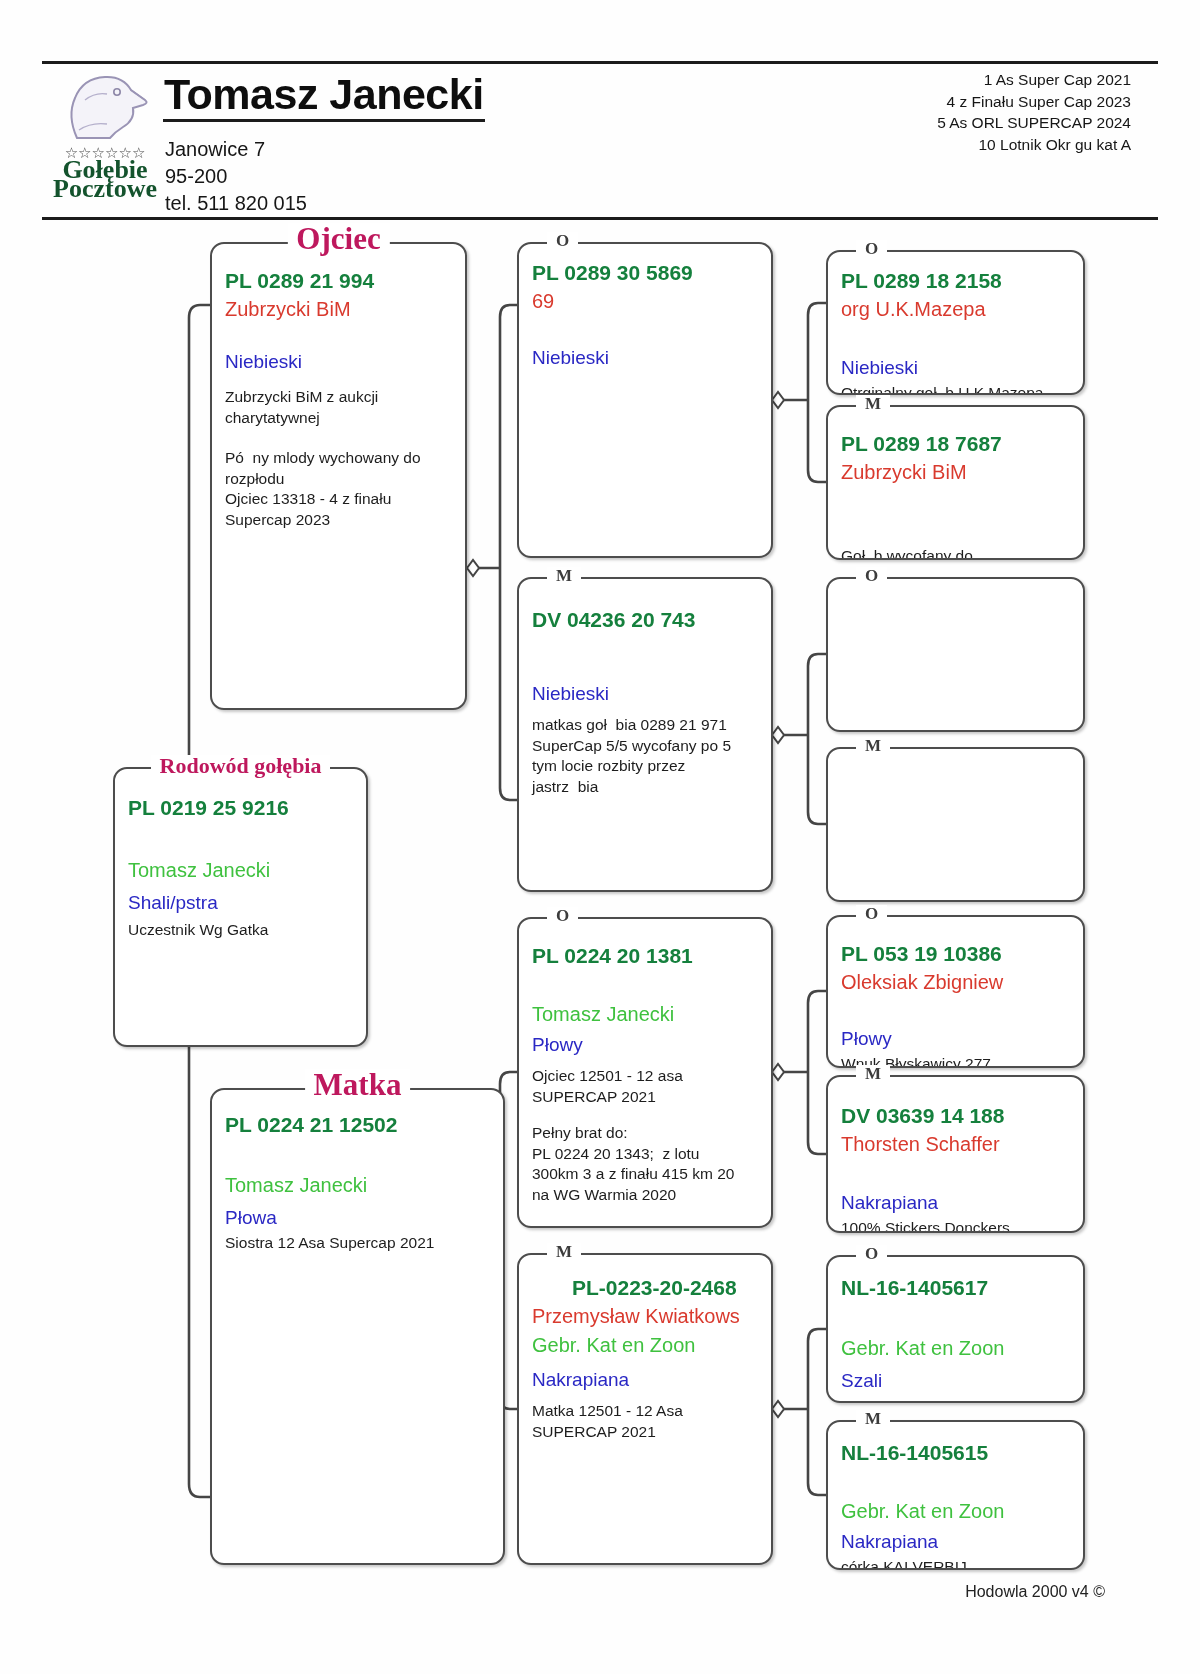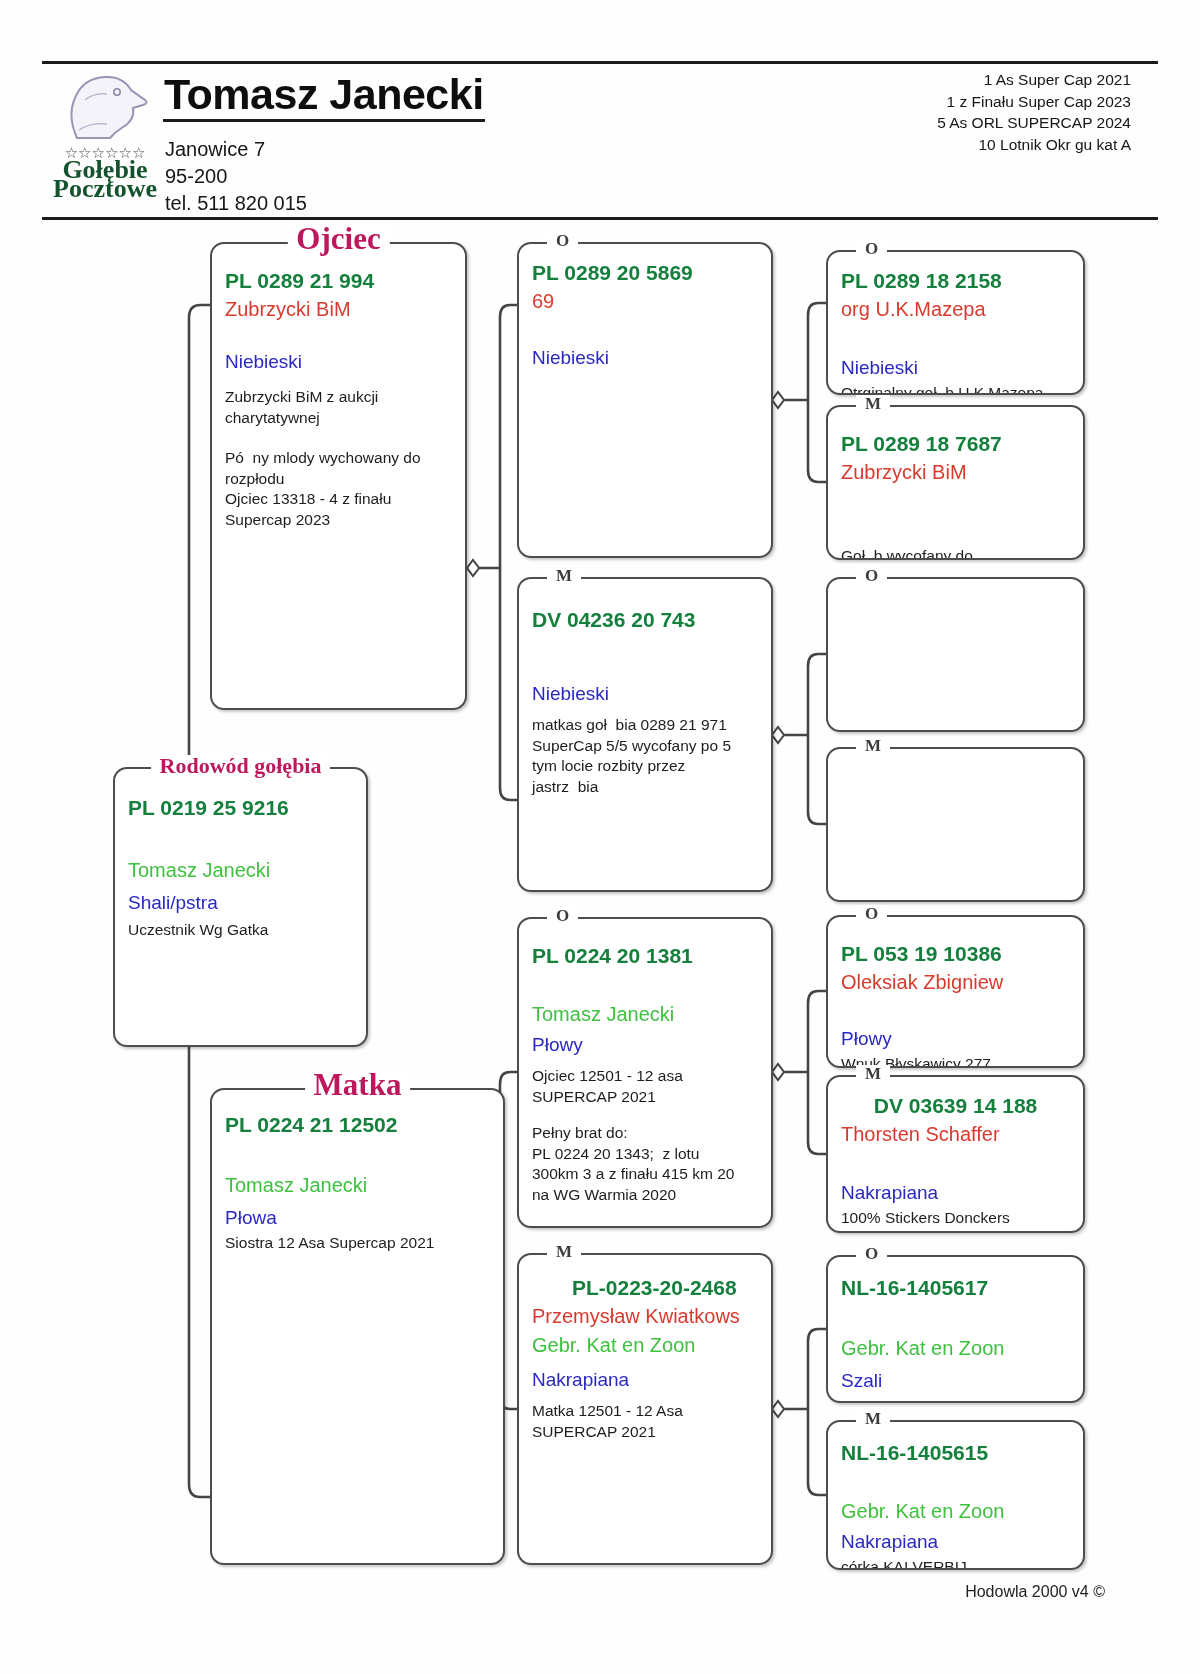--- a/index.html
+++ b/index.html
@@ -65,21 +65,21 @@
   </div>
 
   <div class="title">Tomasz Janecki</div>
   <div class="title-underline"></div>
   <div class="addr">Janowice 7
 95-200
 tel. 511 820 015</div>
 
   <div class="achv">
     <div>1 As Super Cap 2021</div>
-    <div>1 z Finału Super Cap 2023</div>
+    <div>4 z Finału Super Cap 2023</div>
     <div>5 As ORL SUPERCAP 2024</div>
     <div>10 Lotnik Okr  gu kat A</div>
   </div>
 
   <svg class="wires" width="1200" height="1674">
     <g fill="none" stroke="#454545" stroke-width="2.6">
 
       <path d="M 212 305 L 200 305 Q 189 305 189 318 L 189 1484 Q 189 1497 200 1497 L 212 1497"></path>
 
       <path d="M 517 305 L 510 305 Q 500 305 500 317 L 500 788 Q 500 800 510 800 L 517 800"></path>
@@ -140,21 +140,21 @@
         <div class="ln ln-ring" style="margin-top: 6px;">PL 0224 21 12502</div>
         <div class="ln ln-green" style="margin-top: 34px;">Tomasz Janecki</div>
         <div class="ln ln-blue" style="margin-top: 6px;">Płowa</div>
         <div class="ln ln-note" style="margin-top: 2px;">Siostra 12 Asa Supercap 2021</div>
       </div>
   </div>
 
   <div class="pbox" style="left:517px; top:242px; width:256px; height:316px;">
     <span class="blabel lb-small">O</span>
     <div class="content">
-        <div class="ln ln-ring">PL 0289 20 5869</div>
+        <div class="ln ln-ring">PL 0289 30 5869</div>
         <div class="ln ln-red" style="margin-top: 2px;">69</div>
         <div class="ln ln-blue" style="margin-top: 30px;">Niebieski</div>
       </div>
   </div>
   <div class="pbox" style="left:517px; top:577px; width:256px; height:315px;">
     <span class="blabel lb-small">M</span>
     <div class="content">
         <div class="ln ln-ring" style="margin-top: 12px;">DV 04236 20 743</div>
         <div class="ln ln-blue" style="margin-top: 48px;">Niebieski</div>
         <div class="ln ln-note" style="margin-top: 8px;">matkas goł  bia 0289 21 971
@@ -220,21 +220,21 @@
     <div class="content">
         <div class="ln ln-ring" style="margin-top: 8px;">PL 053 19 10386</div>
         <div class="ln ln-red" style="margin-top: 2px;">Oleksiak Zbigniew</div>
         <div class="ln ln-blue" style="margin-top: 30px;">Płowy</div>
         <div class="ln ln-note" style="margin-top: 2px;">Wnuk Błyskawicy 277</div>
       </div>
   </div>
   <div class="pbox" style="left:826px; top:1075px; width:259px; height:158px;">
     <span class="blabel lb-small">M</span>
     <div class="content">
-        <div class="ln ln-ring" style=" text-align: center;">DV 03639 14 188</div>
+        <div class="ln ln-ring" style="margin-top: 10px;">DV 03639 14 188</div>
         <div class="ln ln-red" style="margin-top: 2px;">Thorsten Schaffer</div>
         <div class="ln ln-blue" style="margin-top: 32px;">Nakrapiana</div>
         <div class="ln ln-note" style="margin-top: 2px;">100% Stickers Donckers</div>
       </div>
   </div>
   <div class="pbox" style="left:826px; top:1255px; width:259px; height:148px;">
     <span class="blabel lb-small">O</span>
     <div class="content">
         <div class="ln ln-ring" style="margin-top: 2px;">NL-16-1405617</div>
         <div class="ln ln-green" style="margin-top: 34px;">Gebr. Kat en Zoon</div>

